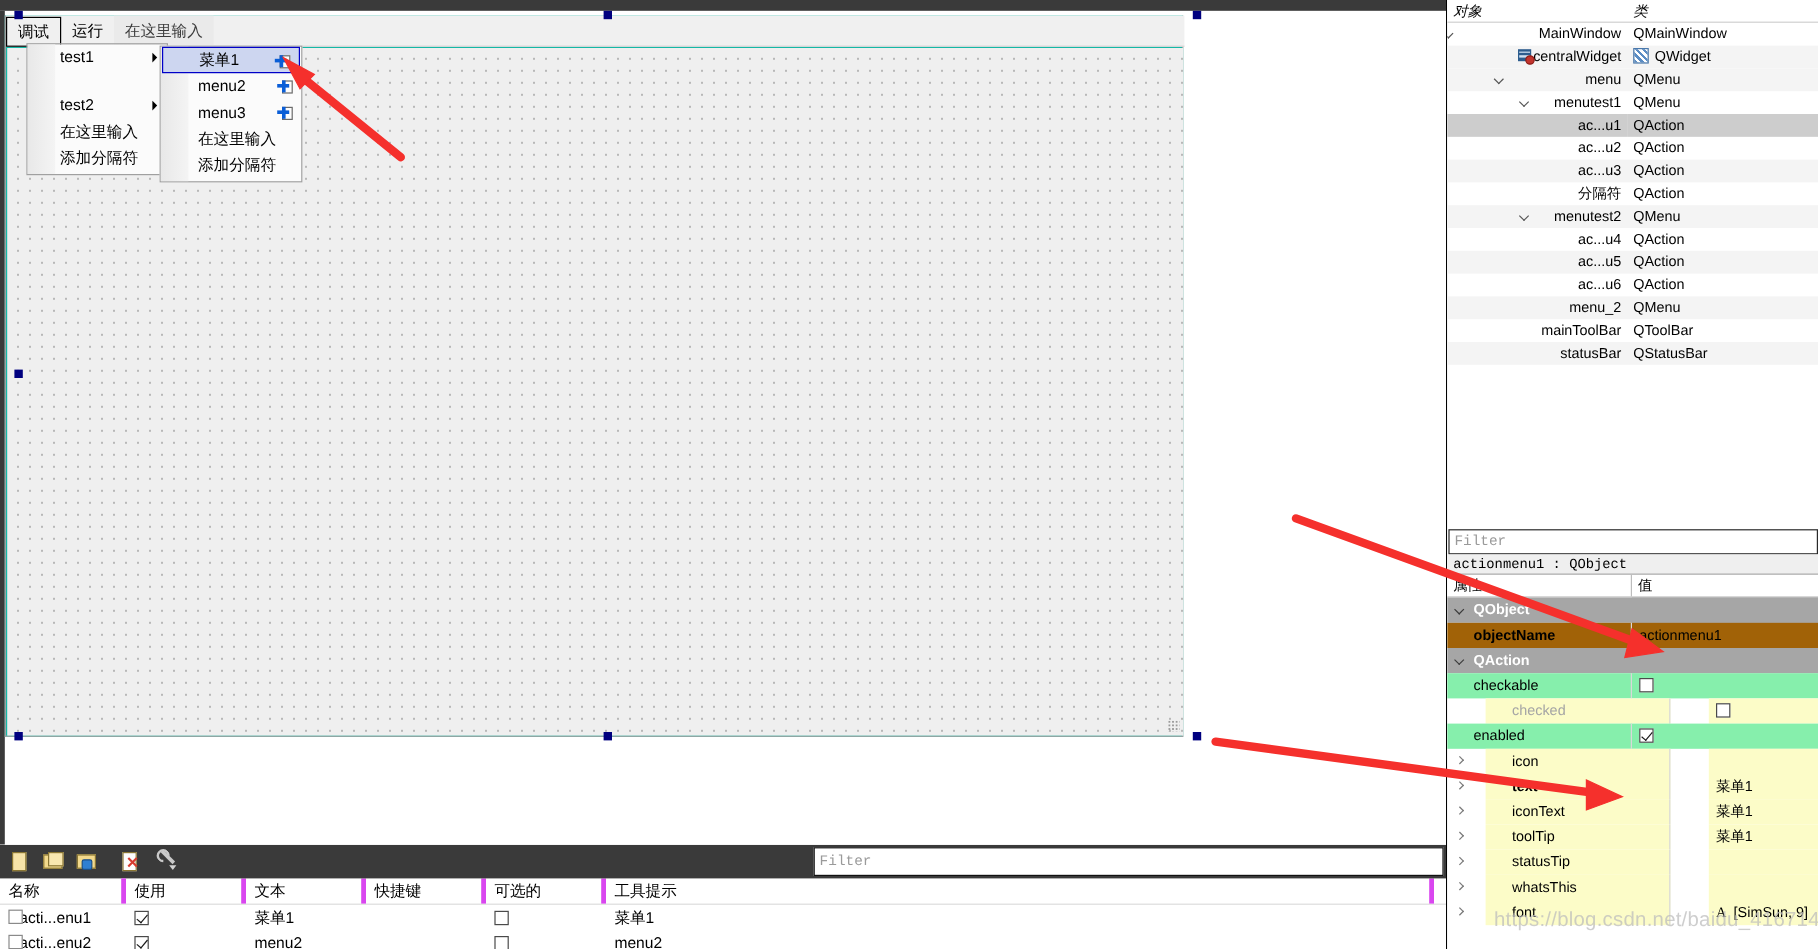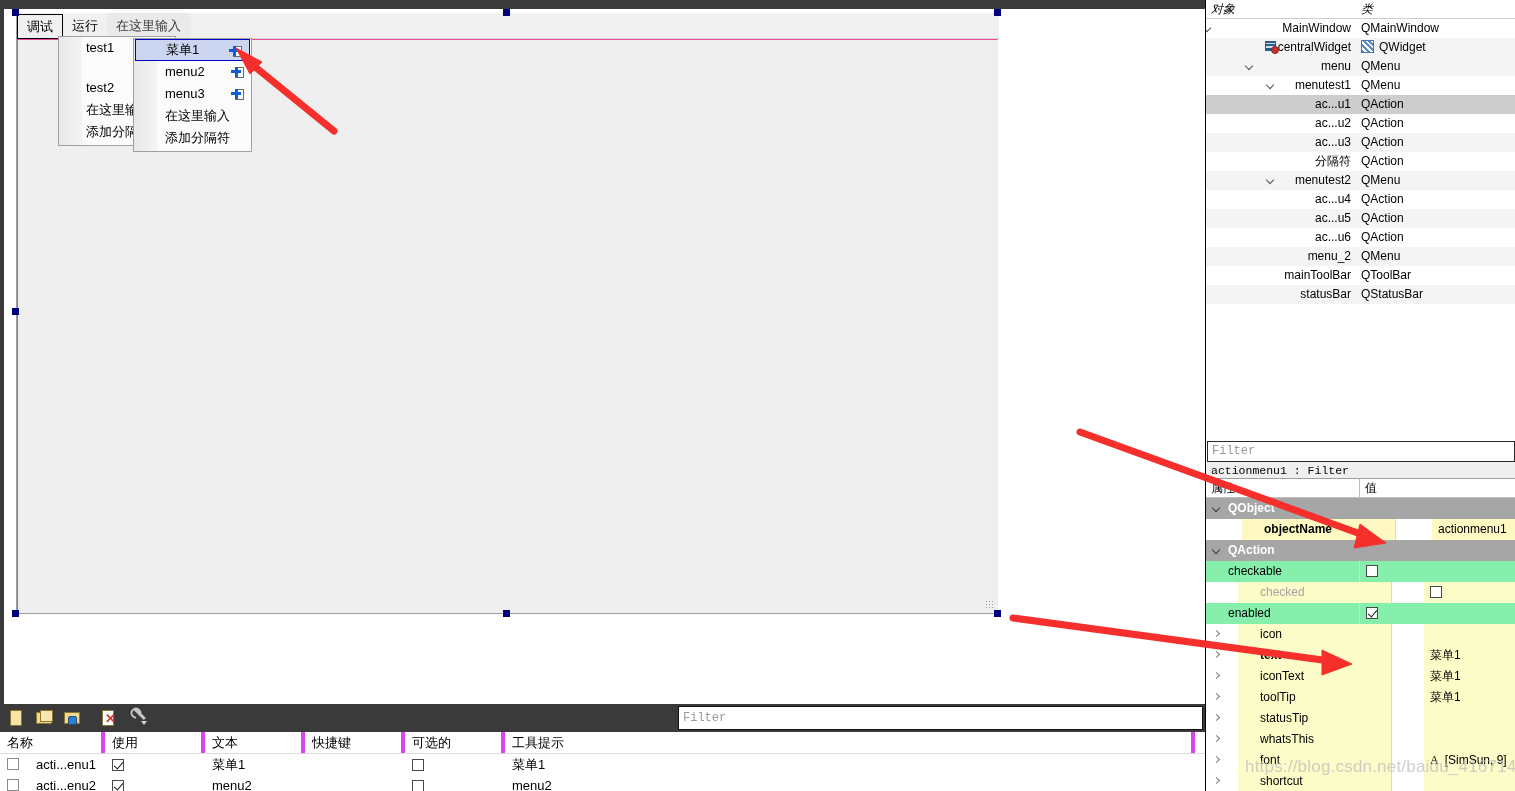--- a/index.html
+++ b/index.html
@@ -27,23 +27,23 @@
     background: #3a3a3a;
   }
   #canvas-leftbar {
     position: absolute; left: 0; top: 9px;
     width: 4px; height: 695px;
     background: #3a3a3a;
   }
   
   #form-widget {
     position: absolute;
-    left: 16px; top: 13px;
+    left: 4px; top: 13px;
     width: 982px; height: 601px;
-    background: #ec4899;
+    background: #14b8a6;
     border: 1px solid #a0a0a0;
     border-top: none;
   }
   #menubar {
     position: absolute; left: 0; top: 0;
     width: 982px; height: 26px;
     background: #f0f0f0;
     border-bottom: 1px solid #d4d4d4;
     display: flex; align-items: stretch;
     font-size: 13px;
@@ -87,21 +87,20 @@
   }
 
   
   #menu1 {
     position: absolute; left: 22px; top: 36px;
     width: 118px; height: 110px;
     background: linear-gradient(to right, #f2f2f2 0px, #f2f2f2 22px, #fbfbfb 23px, #fbfbfb 100%);
     border: 1px solid #a0a0a0;
     z-index: 30;
     font-size: 13px;
-    margin-left: 36px;
   }
   #menu1::before{
     content:""; position:absolute; left:0; top:0; width:23px; height:100%;
     background: linear-gradient(to right,#e8e8e8,#f4f4f4);
   }
   .m1row {
     position: relative;
     height: 22px; line-height: 22px;
     padding-left: 27px;
     color: #000; white-space: nowrap;
@@ -262,21 +261,21 @@
   }
   .prop-row .pc1 {
     width: 154px; padding-left: 22px;
     border-right: 1px solid #d8d8d8;
     white-space: nowrap; overflow: hidden;
   }
   .prop-row .pc2 { flex: 1; padding-left: 6px; white-space: nowrap; }
   .prop-row.group { background: #a6a6a6; color: #fff; font-weight: bold; }
   .prop-row.group .pc1 { border-right: none; width: 154px; padding-left: 22px; }
   .prop-row.group .pc2 { background: #a6a6a6; }
-  .prop-row.cream .pc1, .prop-row.cream .pc2 { background: #fef9c3; margin-left: 36px; }
+  .prop-row.cream .pc1, .prop-row.cream .pc2 { background: #a16207; }
   .prop-row.white .pc1, .prop-row.white .pc2 { background: #86efac; }
   .prop-row.yellow .pc1, .prop-row.yellow .pc2 { background: #fcfcc8; margin-left: 32px; }
   .prop-row.bold .pc1 { font-weight: bold; }
   .prop-row.disabled .pc1 { color: #a5a5a5; }
   .exp-arrow {
     position: absolute; left: 8px; top: 7px;
     width: 5px; height: 5px;
     border-right: 1.6px solid #7a7a7a;
     border-bottom: 1.6px solid #7a7a7a;
     transform: rotate(-45deg);
@@ -387,21 +386,21 @@
     display: flex; height: 21px; line-height: 21px;
     font-size: 13px;
   }
   .act-row > div { padding-left: 7px; }
   .c-name { width: 105px; position: relative; padding-left: 7px !important; }
   .c-use  { width: 100px; }
   .c-text { width: 100px; }
   .c-key  { width: 100px; }
   .c-opt  { width: 100px; }
   .c-tip  { width: 690px; }
-  .c-name .nm { margin-left: 29px; }
+  .c-name .nm { margin-left: 9px; }
   .cbox-sm {
     position: absolute; left: 7px; top: 4px;
     width: 12px; height: 12px;
     border: 1px solid #8a8a8a; background: #fff;
   }
   .cbox-in {
     display:inline-block; width: 12px; height: 12px;
     border: 1px solid #4a4a4a; background:#fff;
     position: relative; vertical-align: middle; margin-top: -2px;
   }
@@ -559,21 +558,21 @@
           </div>
           <div class="tree-row alt">
             <div class="col1"><span>statusBar</span></div>
             <div class="col2"><span>QStatusBar</span></div>
           </div>
         </div>
     </div>
 
     <div id="prop-panel">
       <div id="prop-filter">Filter</div>
-      <div id="prop-objlabel">actionmenu1 : Filter</div>
+      <div id="prop-objlabel">actionmenu1 : QObject</div>
       <div class="prop-header">
         <div class="pc1">属性</div>
         <div class="pc2">值</div>
       </div>
       <div id="prop-body">
           <div class="prop-row group">
             <span class="grp-chev"></span>
             <div class="pc1">QObject</div>
             <div class="pc2"><span></span></div>
           </div>
@@ -625,25 +624,20 @@
           </div>
           <div class="prop-row yellow">
             <span class="exp-arrow"></span>
             <div class="pc1">whatsThis</div>
             <div class="pc2"><span></span></div>
           </div>
           <div class="prop-row yellow">
             <span class="exp-arrow"></span>
             <div class="pc1">font</div>
             <div class="pc2"><span class="font-a">A</span><span>[SimSun, 9]</span></div>
-          </div>
-          <div class="prop-row yellow">
-            <span class="exp-arrow"></span>
-            <div class="pc1">shortcut</div>
-            <div class="pc2"><span></span></div>
           </div>
         </div>
     </div>
   </div>
 
   <div id="action-panel">
     <div id="action-toolbar">
       <div class="tb-icon">
         <div class="ic-doc"></div>
       </div>

